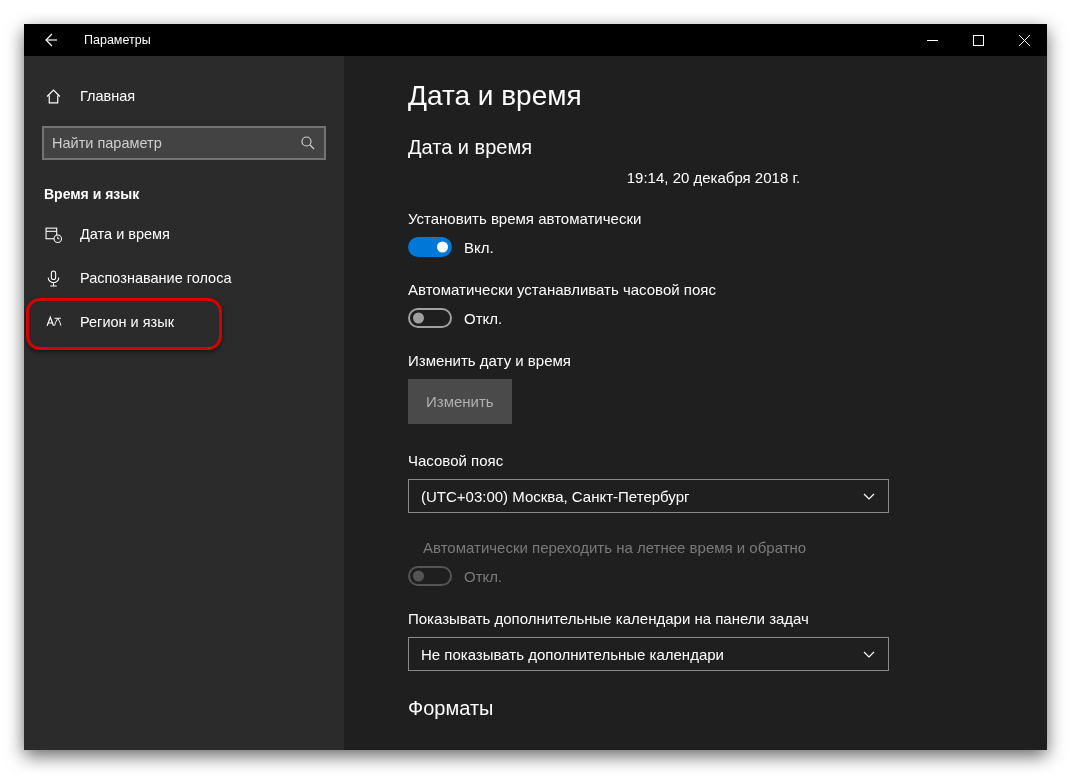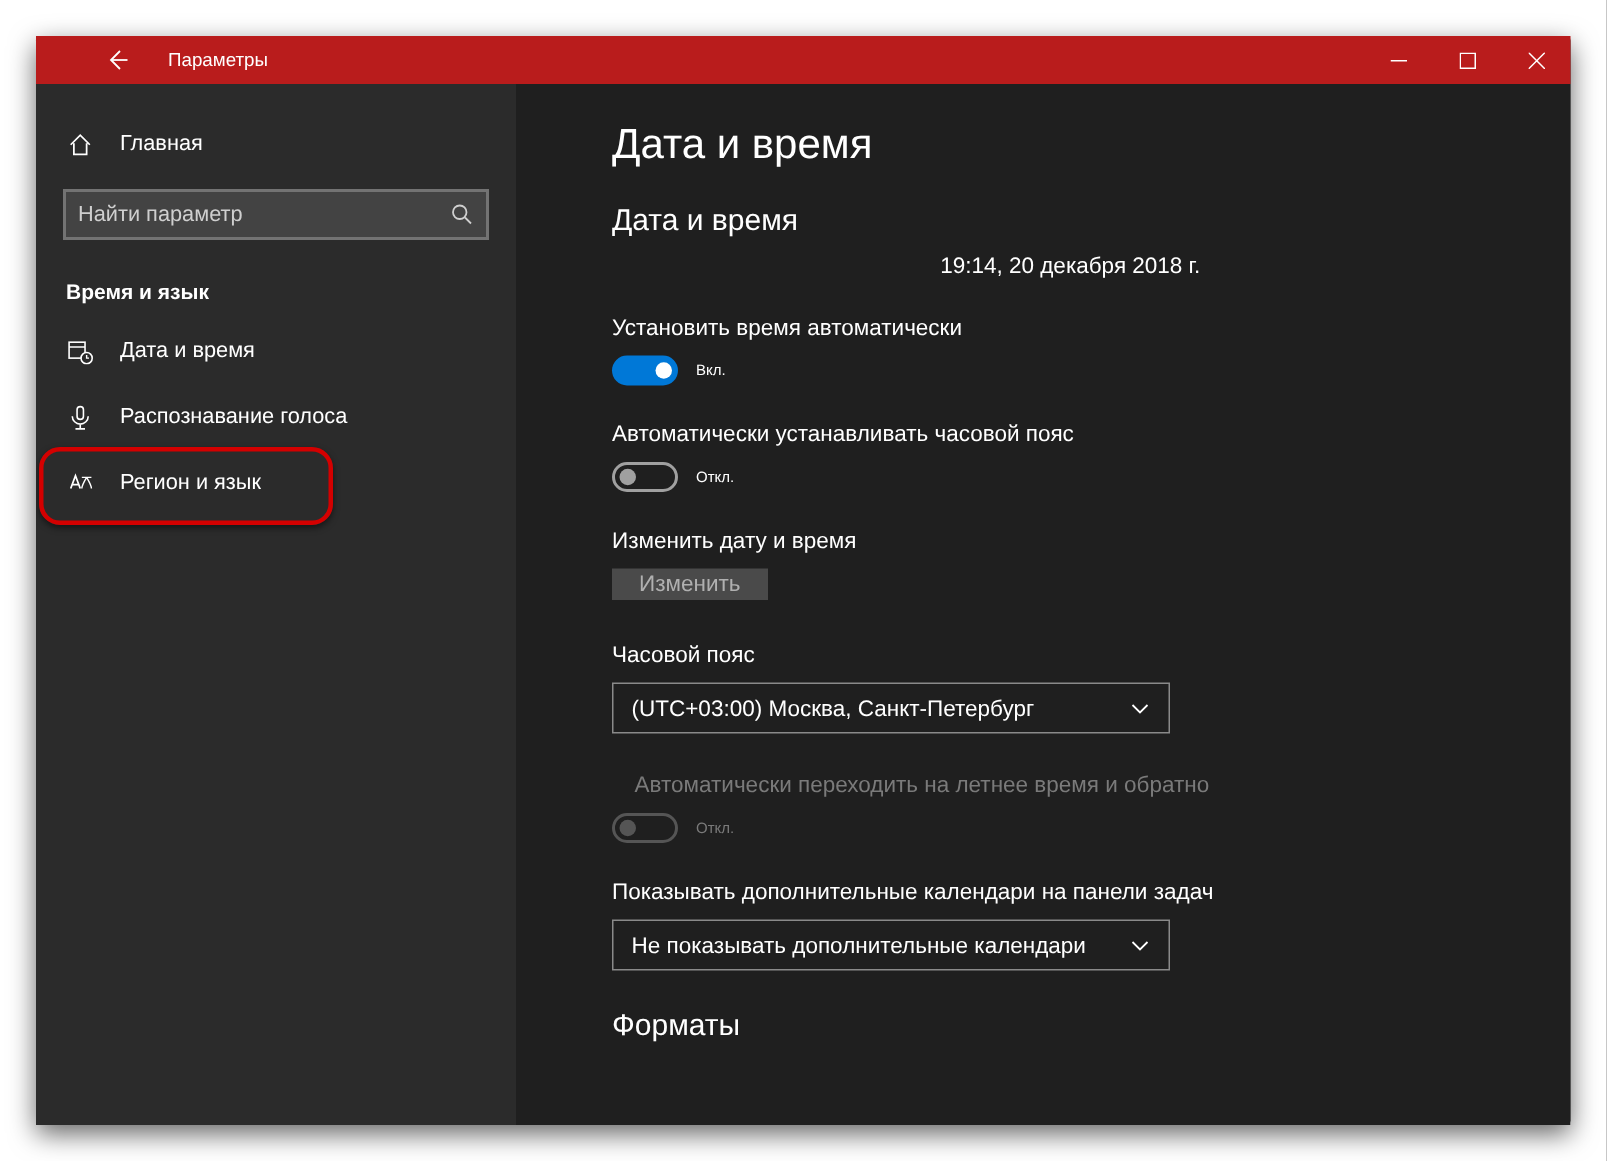--- a/index.html
+++ b/index.html
@@ -4,21 +4,21 @@
 <style>
   * { box-sizing: border-box; margin: 0; padding: 0; font-family: "Segoe UI", Arial, sans-serif; }
   html, body { width: 1071px; height: 774px; overflow: hidden; background: #fff; }
   .window {
     position: absolute; left: 24px; top: 24px; width: 1023px; height: 726px;
     background: #1f1f1f; color: #fff; display: flex; flex-direction: column;
     border-radius: 3px; box-shadow: 0 6px 18px rgba(0,0,0,0.6);
   }
   .titlebar {
     height: 32px; display: flex; align-items: center; justify-content: space-between;
-    background: #b91c1c; flex-shrink: 0; padding-left: 28px;
+    background: #000000; flex-shrink: 0;
   }
   .titlebar-left { display: flex; align-items: center; gap: 18px; padding-left: 10px; }
   .back-btn { width: 32px; height: 32px; display:flex; align-items:center; justify-content:center; cursor:pointer; }
   .title-text { font-size: 12.5px; color: #fff; }
   .win-controls { display:flex; }
   .win-btn { width:46px; height:32px; display:flex; align-items:center; justify-content:center; cursor:pointer; color:#fff;}
   .body { flex:1; display:flex; overflow:hidden;gap:36px; }
   .sidebar { width: 320px; background:#2b2b2b; padding: 20px 0 0 0; flex-shrink:0; display:flex; flex-direction:column; }
   .home-row { display:flex; align-items:center; gap:18px; padding: 8px 20px; height:40px; cursor:pointer;}
   .search-wrap { padding: 0 18px; margin-top:10px; }
@@ -55,28 +55,28 @@
   }
   .toggle.on { background:#0078d7; }
   .toggle.off { background:transparent; border:2px solid #a0a0a0; }
   .toggle.off.disabled { border-color:#555; }
   .toggle .knob {
     position:absolute; width:11px; height:11px; border-radius:50%; top:50%; transform:translateY(-50%);
   }
   .toggle.on .knob { background:#fff; right:4px; }
   .toggle.off .knob { background:#a0a0a0; left:3px; }
   .toggle.off.disabled .knob { background:#555; }
-  .toggle-text { font-size:10px; }
+  .toggle-text { font-size:15px; }
   .toggle-text.disabled { color:#7a7a7a; }
   .gray-btn {
-    background:#4a4a4a; color:#b0b0b0; border:none; padding: 2px 18px;
+    background:#4a4a4a; color:#b0b0b0; border:none; padding: 14px 18px;
     font-size:15px; cursor:default; margin-bottom:28px;
   }
   .dropdown {
-    width:372px; height:34px; border:1px solid #8a8a8a; background:transparent;
+    width:481px; height:34px; border:1px solid #8a8a8a; background:transparent;
     display:flex; align-items:center; justify-content:space-between; padding:0 12px;
     cursor:pointer; margin-bottom:26px;
   }
   .dropdown-text { font-size:15px; color:#fff; }
   svg { display:block; }
 </style>
 </head>
 <body>
 
 <div class="window">

